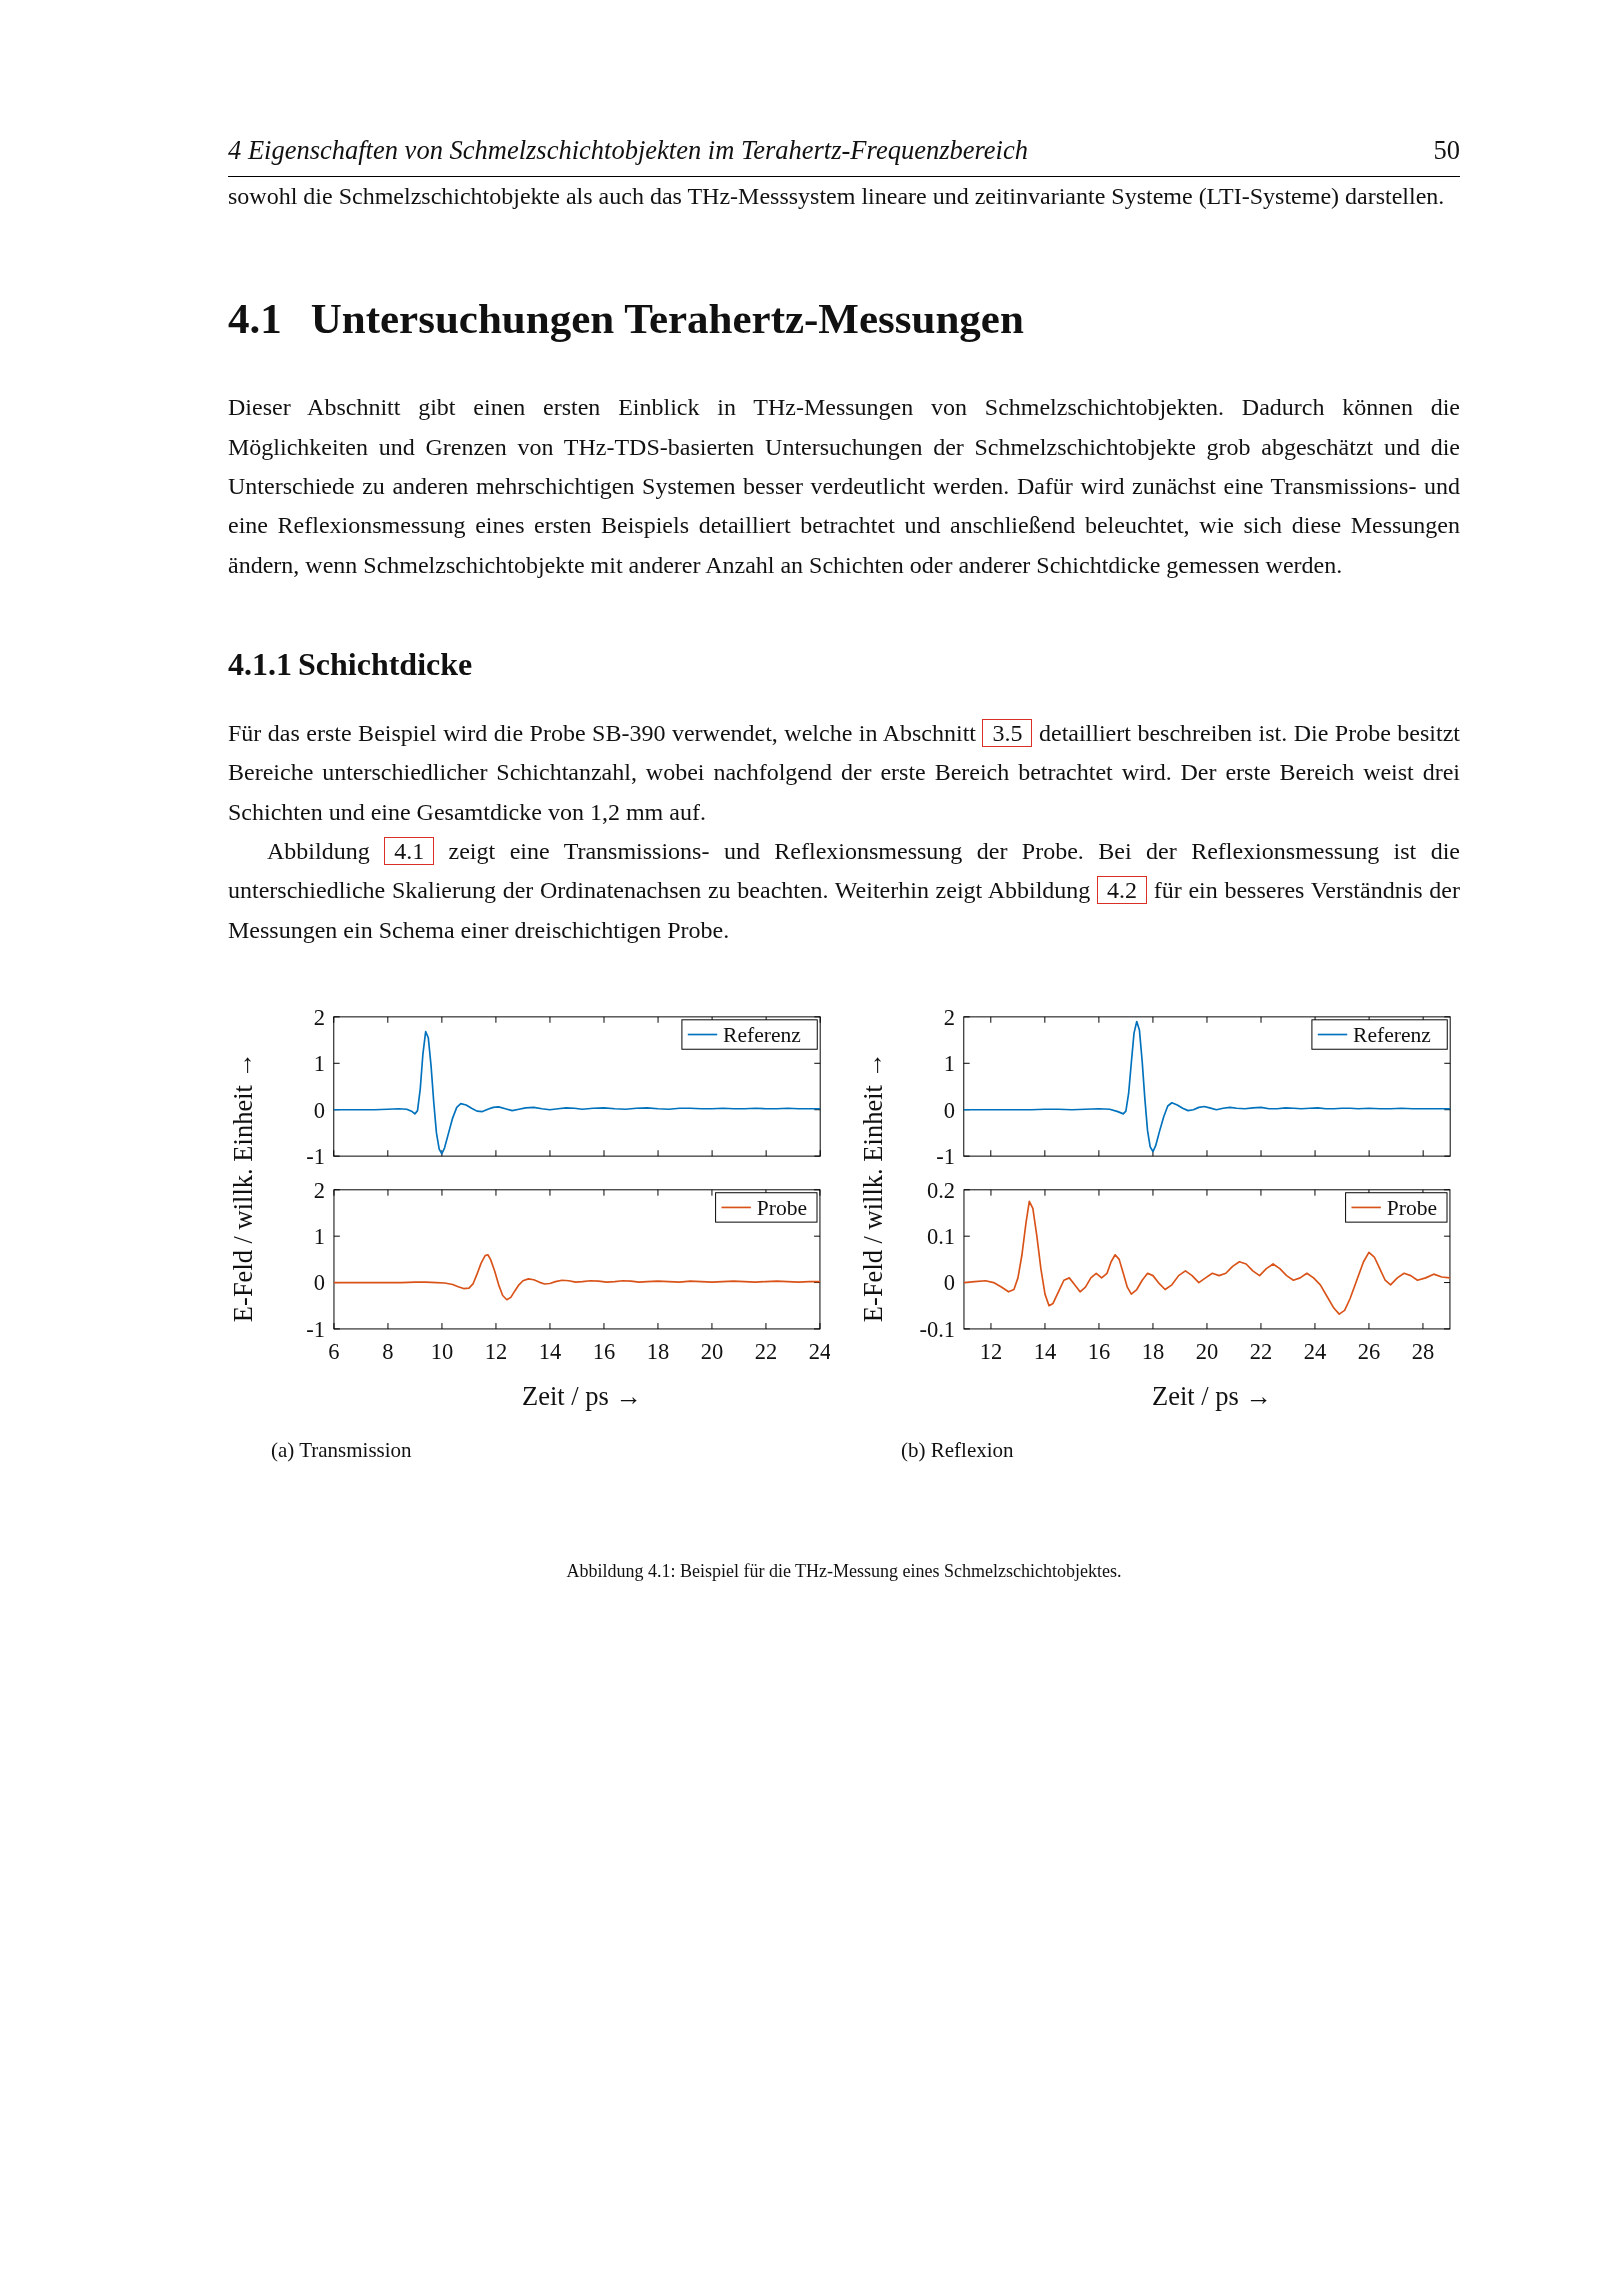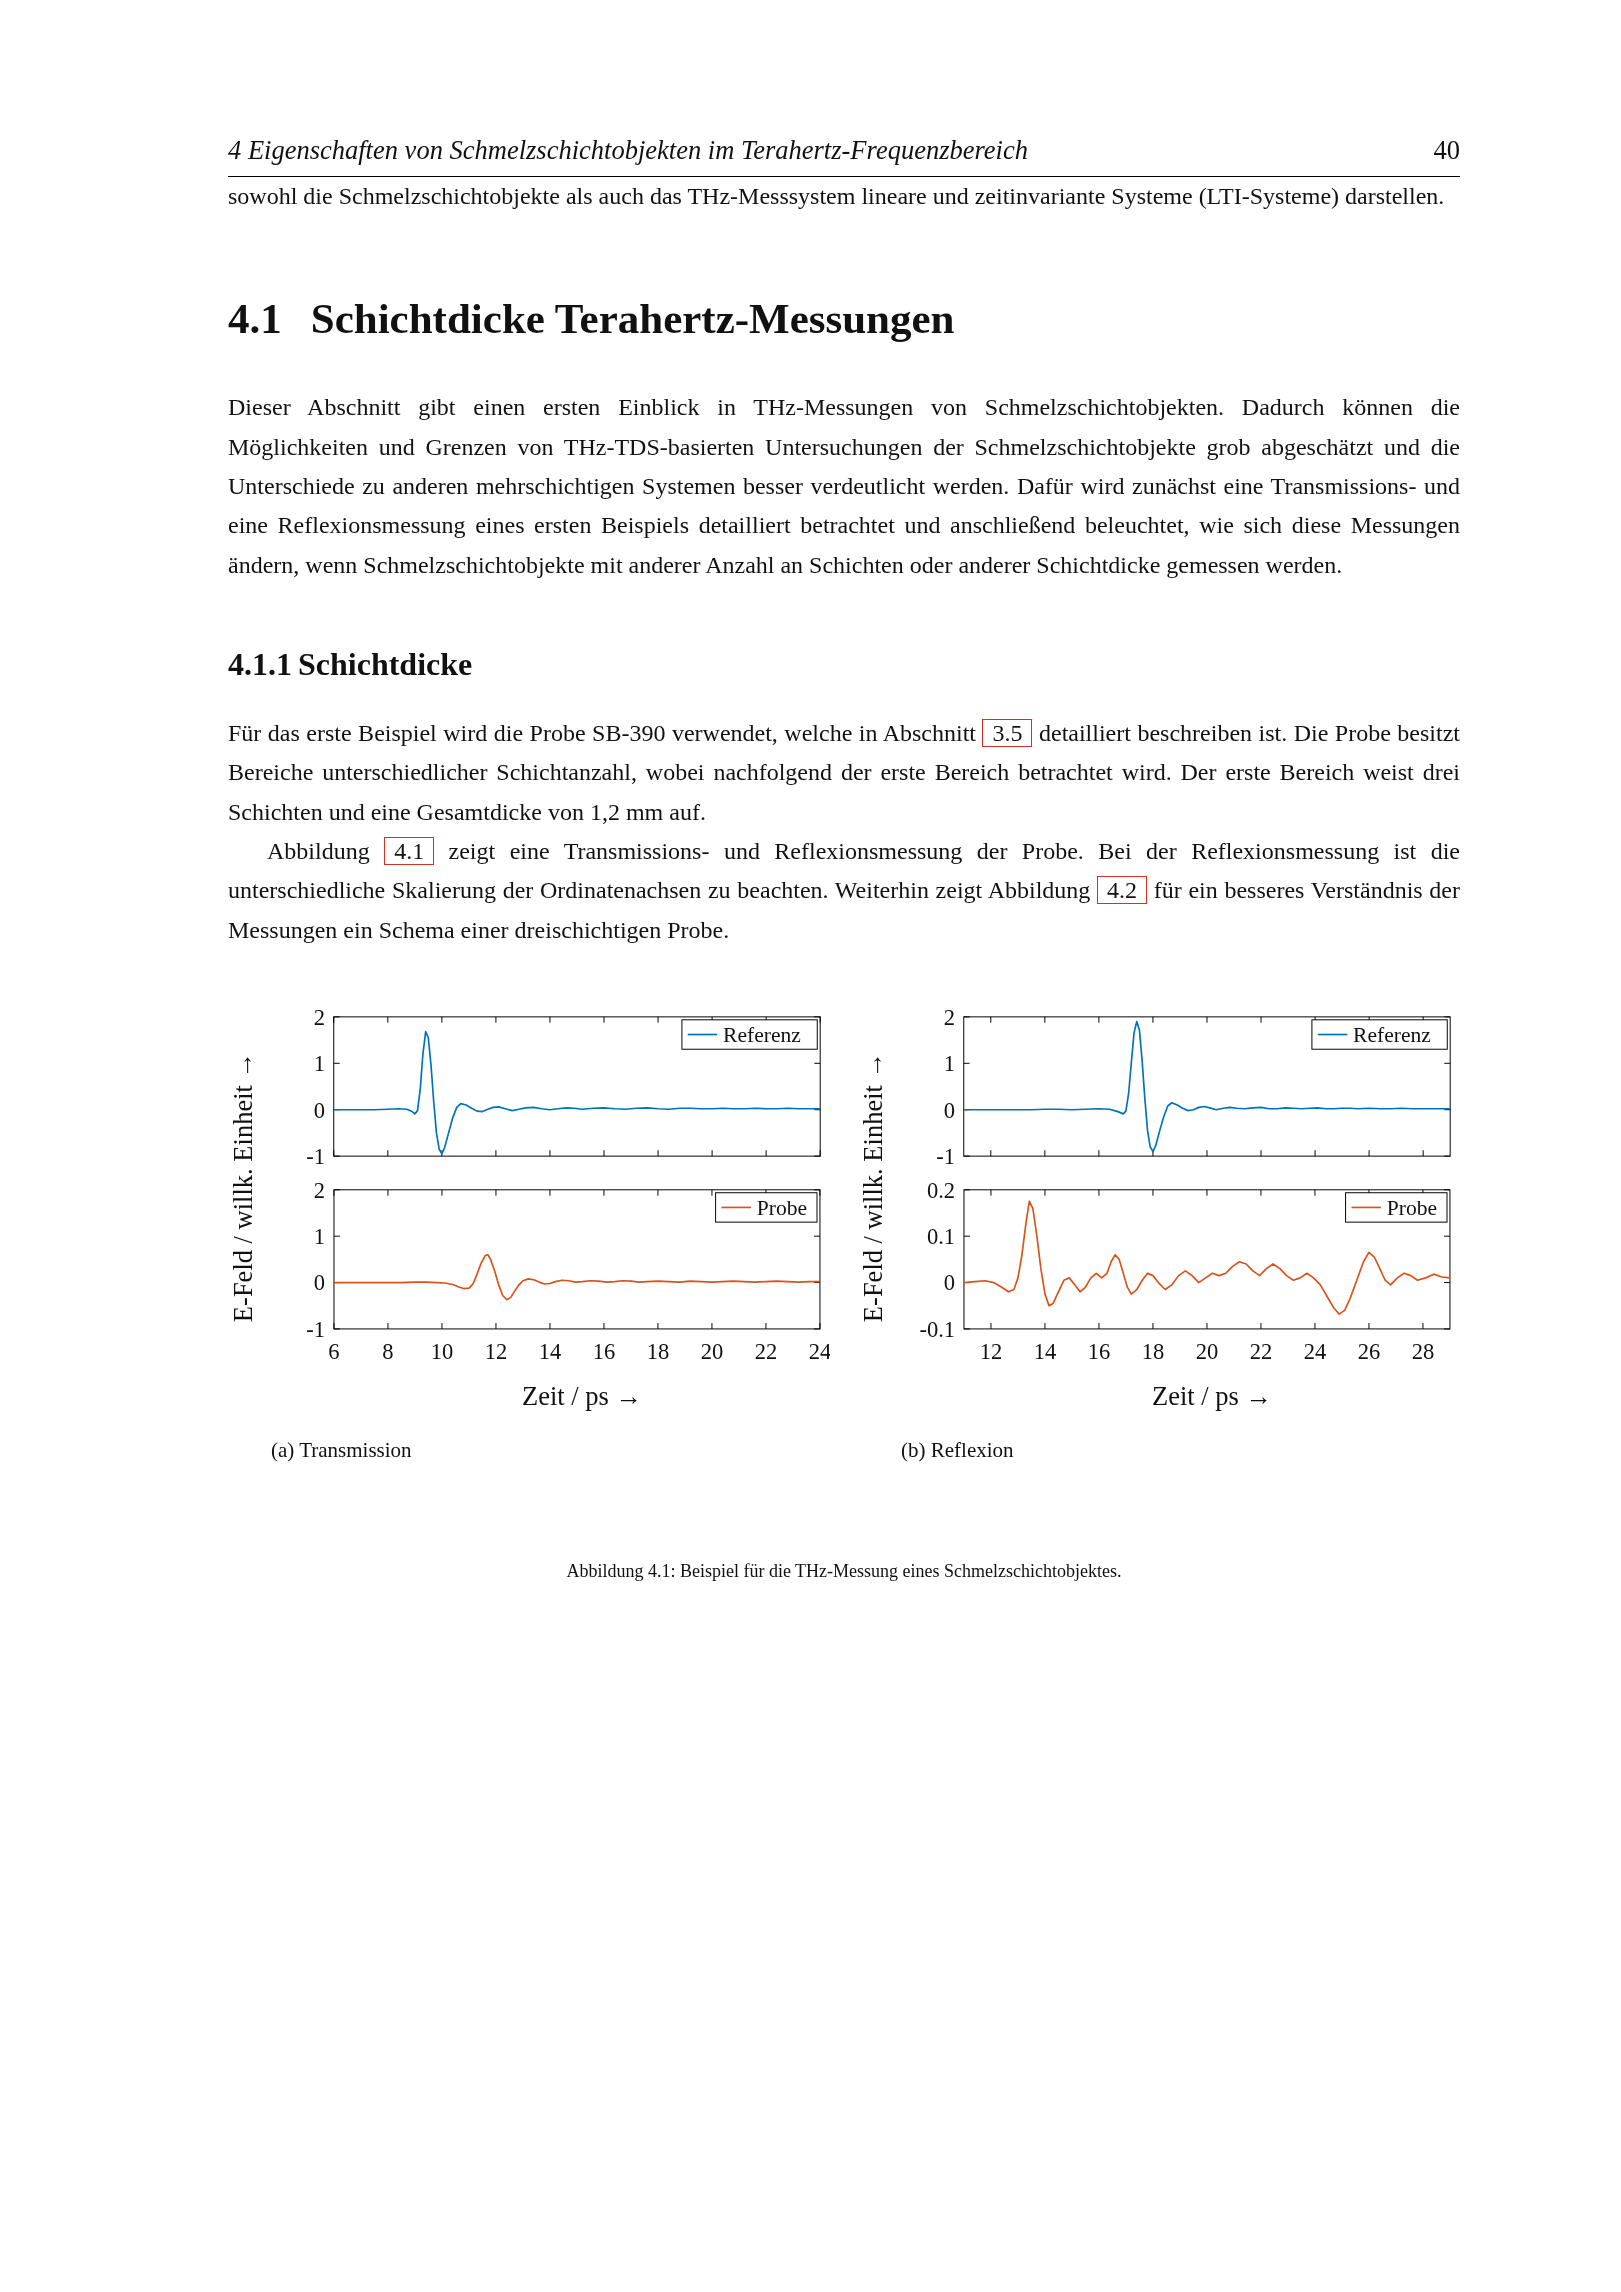--- a/index.html
+++ b/index.html
@@ -35,28 +35,28 @@
   .fig-caption{font-size:18px;text-align:center;margin-top:98px;}
   svg{font-family:"Liberation Serif",serif;}
 </style>
 </head>
 <body>
 
 <div class="page">
 
   <div class="running-header">
     <span class="rh-title">4 Eigenschaften von Schmelzschichtobjekten im Terahertz-Frequenzbereich</span>
-    <span class="rh-page">40</span>
+    <span class="rh-page">50</span>
   </div>
   <div class="header-rule"></div>
 
   <p class="body-text mt-intro">sowohl die Schmelzschichtobjekte als auch das THz-Messsystem lineare und zeitinvariante Systeme (LTI-Systeme) darstellen.</p>
 
   <div class="section-heading">
-    <span class="h-num">4.1</span><span>Schichtdicke Terahertz-Messungen</span>
+    <span class="h-num">4.1</span><span>Untersuchungen Terahertz-Messungen</span>
   </div>
 
   <p class="body-text">Dieser Abschnitt gibt einen ersten Einblick in THz-Messungen von Schmelzschichtobjekten. Dadurch können die Möglichkeiten und Grenzen von THz-TDS-basierten Untersuchungen der Schmelzschichtobjekte grob abgeschätzt und die Unterschiede zu anderen mehrschichtigen Systemen besser verdeutlicht werden. Dafür wird zunächst eine Transmissions- und eine Reflexionsmessung eines ersten Beispiels detailliert betrachtet und anschließend beleuchtet, wie sich diese Messungen ändern, wenn Schmelzschichtobjekte mit anderer Anzahl an Schichten oder anderer Schichtdicke gemessen werden.</p>
 
   <div class="subsection-heading">
     <span class="h-num">4.1.1</span><span>Schichtdicke</span>
   </div>
 
   <p class="body-text"><span>Für das erste Beispiel wird die Probe SB-390 verwendet, welche in Abschnitt </span><a class="ref">3.5</a><span> detailliert beschreiben ist. Die Probe besitzt Bereiche unterschiedlicher Schichtanzahl, wobei nachfolgend der erste Bereich betrachtet wird. Der erste Bereich weist drei Schichten und eine Gesamtdicke von 1,2 mm auf.</span></p>
 

